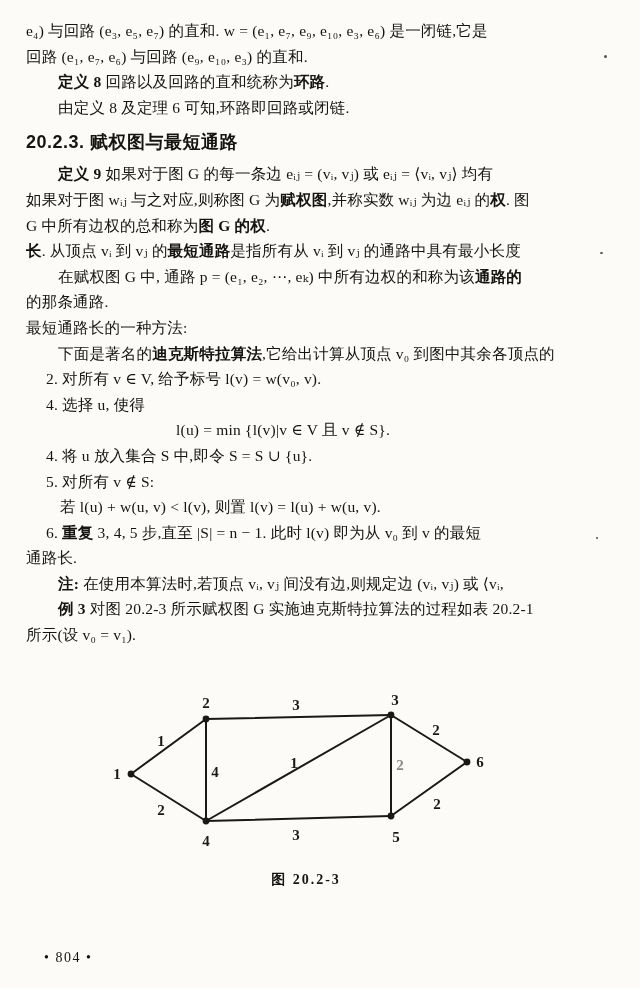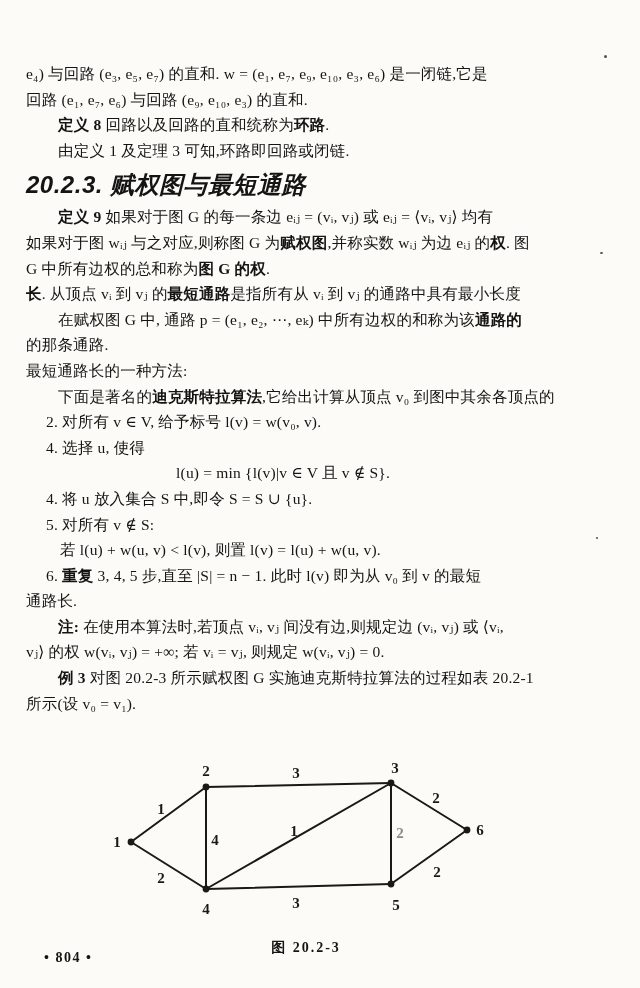--- a/index.html
+++ b/index.html
@@ -6,30 +6,29 @@
   body{
     width:640px;height:988px;
     background:#f6f5f1;
     font-family:"Liberation Serif","DejaVu Serif","DejaVu Sans",serif;
     color:#161412;
   }
   .page{
     position:relative;width:640px;height:988px;overflow:hidden;
     background:#fcfbf8;
   }
-  .text-block{padding:18px 20px 0 26px;margin-top:43px;}
+  .text-block{padding:18px 20px 0 26px;}
   p.line{
     margin:0;font-size:15.5px;line-height:25.6px;
     white-space:nowrap;letter-spacing:0.2px;
   }
   p.heading{
-    font-size:24px;font-weight:700;line-height:28px;
+    font-size:18px;font-weight:700;line-height:28px;
     margin:8px 0 5px 0;letter-spacing:0.5px;
     font-family:"Liberation Sans","DejaVu Sans",sans-serif;
-    font-style:italic;
   }
   .indent-para{padding-left:32px;}
   .indent-step{padding-left:20px;}
   .indent-sub{padding-left:34px;}
   .center{text-align:center;padding-right:80px;}
   .b{font-weight:700;}
   .figure{margin-top:38px;position:relative;}
   .graph-wrap{margin-left:98px;width:402px;}
   svg.graph{display:block;}
   .edge{stroke:#1b1916;stroke-width:2;stroke-linecap:round;}
@@ -38,56 +37,55 @@
     font-family:"Liberation Serif","DejaVu Serif",serif;
     font-size:15px;font-weight:700;fill:#1b1916;
   }
   .elabel.faint{fill:#8a8a86;}
   .caption{
     width:612px;text-align:center;font-size:14px;font-weight:700;
     margin-top:10px;letter-spacing:2px;
   }
   .page-number{
     position:absolute;left:44px;top:950px;
-    font-size:14px;font-weight:700;letter-spacing:1.5px;
+    font-size:14px;font-weight:400;letter-spacing:1.5px;
   }
   .speck{position:absolute;background:#55514c;border-radius:50%;}
   .speck.s1{left:604px;top:55px;width:3px;height:3px;}
   .speck.s2{left:600px;top:252px;width:3px;height:2px;}
   .speck.s3{left:596px;top:537px;width:2px;height:2px;}
 </style>
 </head>
 <body>
 
 <div class="page">
 
   <div class="text-block">
       <p class="line"><span>e₄) 与回路 (e₃, e₅, e₇) 的直和. w = (e₁, e₇, e₉, e₁₀, e₃, e₆) 是一闭链,它是</span></p>
       <p class="line"><span>回路 (e₁, e₇, e₆) 与回路 (e₉, e₁₀, e₃) 的直和.</span></p>
       <p class="line indent-para"><span class="b">定义 8</span><span>  回路以及回路的直和统称为</span><span class="b">环路</span><span>.</span></p>
-      <p class="line indent-para"><span>由定义 1 及定理 3 可知,环路即回路或闭链.</span></p>
+      <p class="line indent-para"><span>由定义 8 及定理 6 可知,环路即回路或闭链.</span></p>
       <p class="line heading"><span class="b">20.2.3. 赋权图与最短通路</span></p>
       <p class="line indent-para"><span class="b">定义 9</span><span>  如果对于图 G 的每一条边 eᵢⱼ = (vᵢ, vⱼ) 或 eᵢⱼ = ⟨vᵢ, vⱼ⟩ 均有</span></p>
       <p class="line"><span>如果对于图 wᵢⱼ 与之对应,则称图 G 为</span><span class="b">赋权图</span><span>,并称实数 wᵢⱼ 为边 eᵢⱼ 的</span><span class="b">权</span><span>. 图</span></p>
       <p class="line"><span>G 中所有边权的总和称为</span><span class="b">图 G 的权</span><span>.</span></p>
       <p class="line"><span class="b">长</span><span>. 从顶点 vᵢ 到 vⱼ 的</span><span class="b">最短通路</span><span>是指所有从 vᵢ 到 vⱼ 的通路中具有最小长度</span></p>
       <p class="line indent-para"><span>在赋权图 G 中, 通路 p = (e₁, e₂, ⋯, eₖ) 中所有边权的和称为该</span><span class="b">通路的</span></p>
       <p class="line"><span>的那条通路.</span></p>
       <p class="line"><span>最短通路长的一种方法:</span></p>
       <p class="line indent-para"><span>下面是著名的</span><span class="b">迪克斯特拉算法</span><span>,它给出计算从顶点 v₀ 到图中其余各顶点的</span></p>
       <p class="line indent-step"><span>2. 对所有 v ∈ V, 给予标号 l(v) = w(v₀, v).</span></p>
       <p class="line indent-step"><span>4. 选择 u, 使得</span></p>
       <p class="line center"><span>l(u) = min {l(v)|v ∈ V 且 v ∉ S}.</span></p>
       <p class="line indent-step"><span>4. 将 u 放入集合 S 中,即令 S = S ∪ {u}.</span></p>
       <p class="line indent-step"><span>5. 对所有 v ∉ S:</span></p>
       <p class="line indent-sub"><span>若 l(u) + w(u, v) &lt; l(v), 则置 l(v) = l(u) + w(u, v).</span></p>
       <p class="line indent-step"><span>6. </span><span class="b">重复</span><span> 3, 4, 5 步,直至 |S| = n − 1. 此时 l(v) 即为从 v₀ 到 v 的最短</span></p>
       <p class="line"><span>通路长.</span></p>
       <p class="line indent-para"><span class="b">注:</span><span> 在使用本算法时,若顶点 vᵢ, vⱼ 间没有边,则规定边 (vᵢ, vⱼ) 或 ⟨vᵢ,</span></p>
-      <p class="line"><span>vⱼ⟩ 的权 w(vᵢ, vⱼ) = +∞; 若 vᵢ = vⱼ, 则规定 w(vᵢ, vⱼ) = 0.</span></p>
       <p class="line indent-para"><span class="b">例 3</span><span>  对图 20.2-3 所示赋权图 G 实施迪克斯特拉算法的过程如表 20.2-1</span></p>
       <p class="line"><span>所示(设 v₀ = v₁).</span></p>
     </div>
 
   <div class="figure">
     <div class="graph-wrap">
       <svg class="graph" xmlns="http://www.w3.org/2000/svg" width="402" height="175" viewBox="0 0 402 175">
           <line x1="33" y1="88" x2="108" y2="33" class="edge"></line>
           <line x1="33" y1="88" x2="108" y2="135" class="edge"></line>
           <line x1="108" y1="33" x2="293" y2="29" class="edge"></line>

